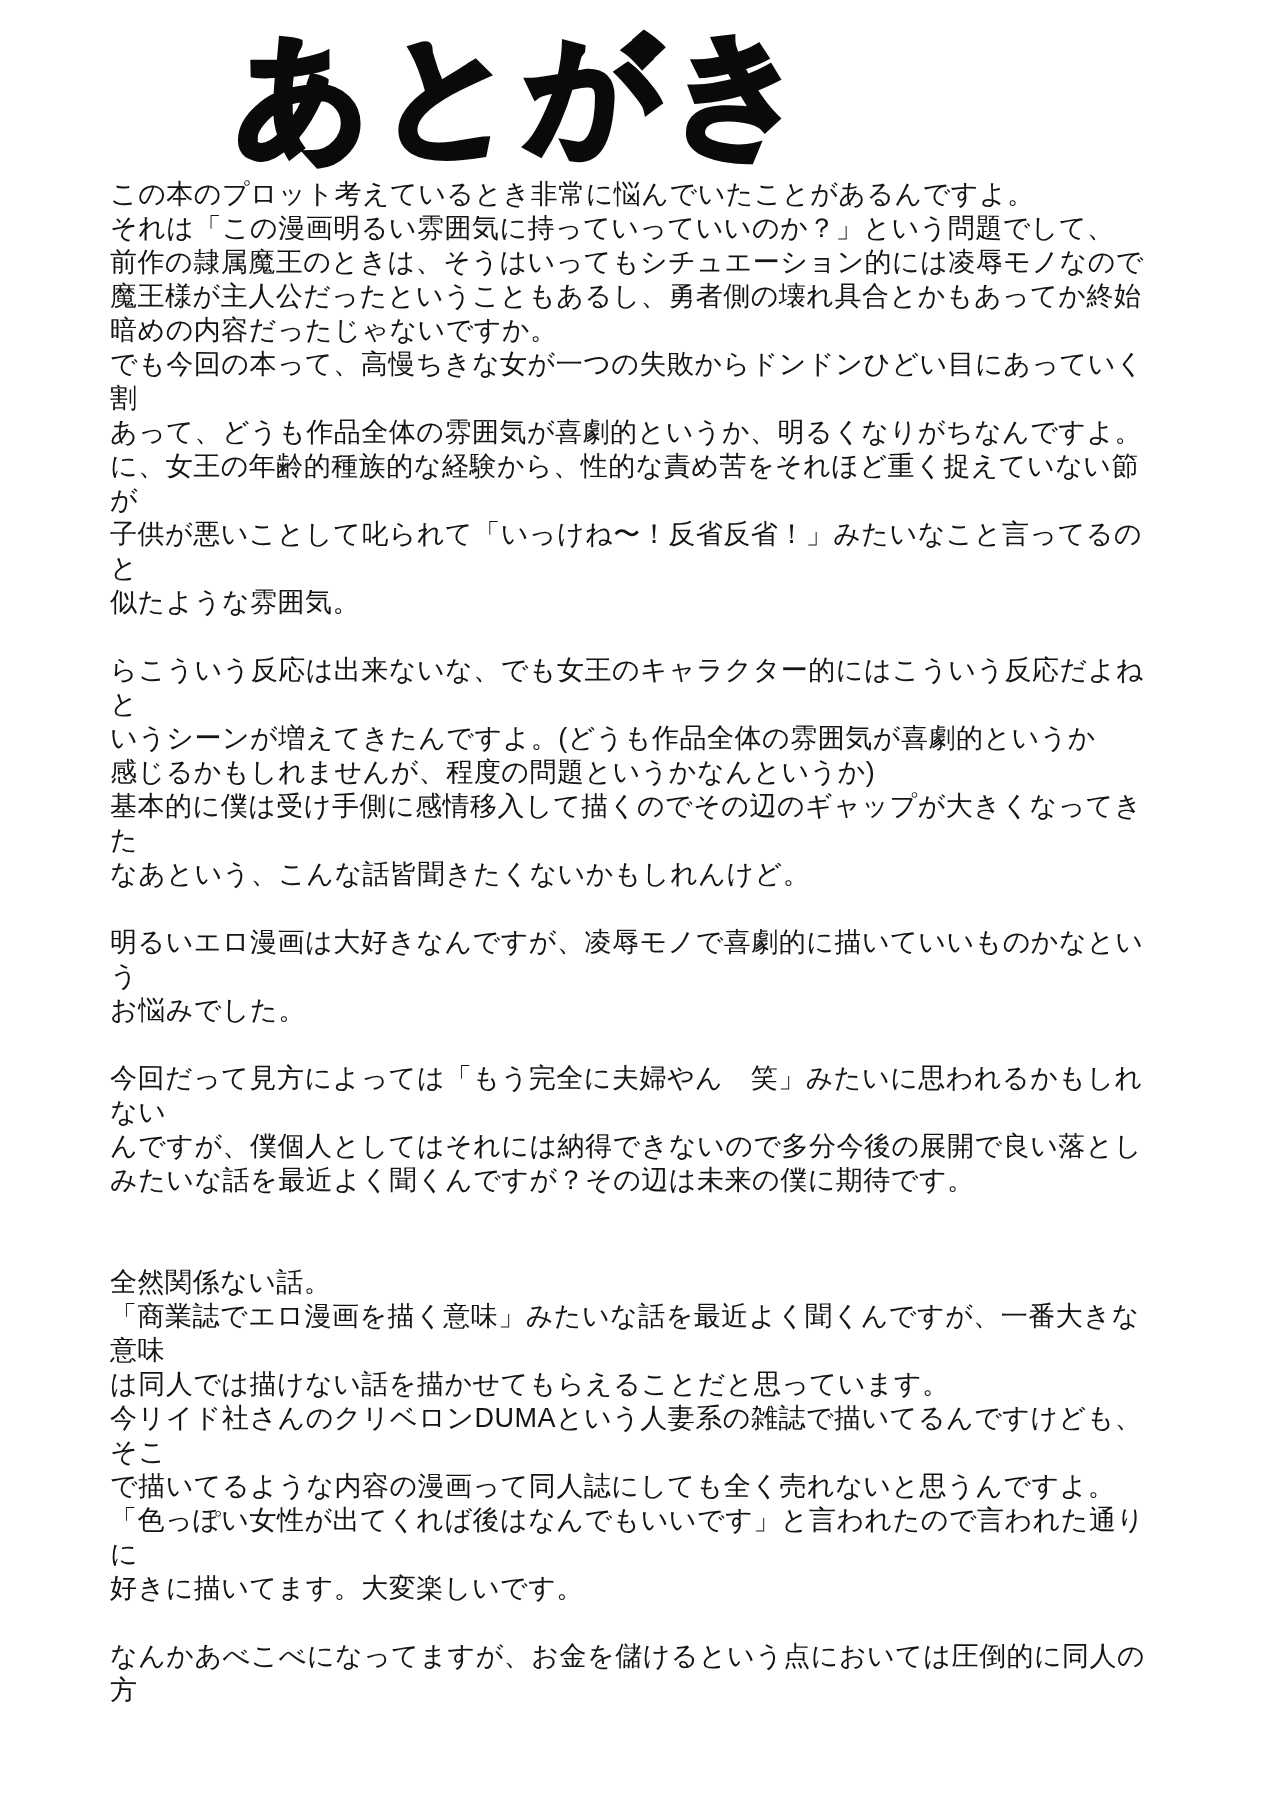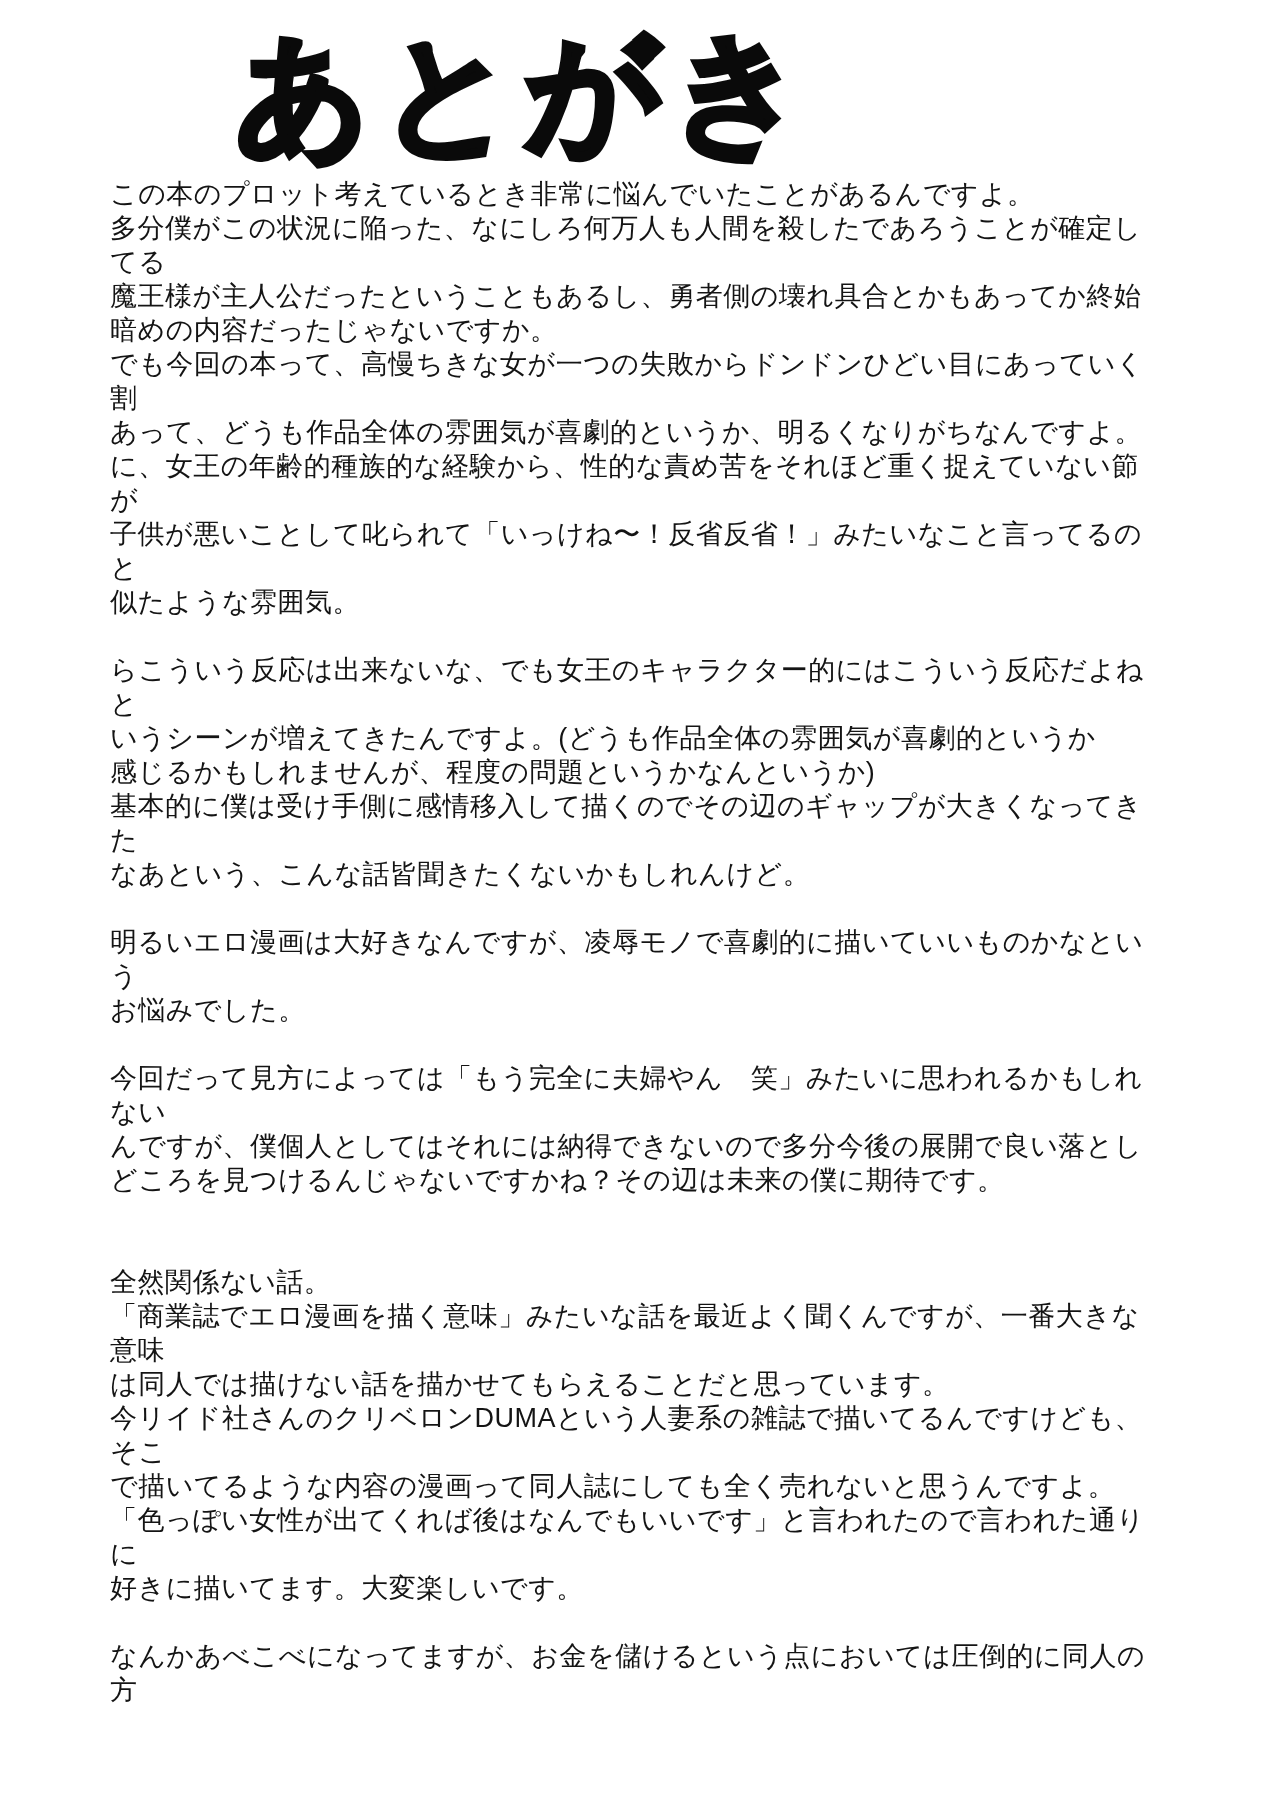--- a/index.html
+++ b/index.html
@@ -43,41 +43,42 @@
     font-weight: 500;
   }
 </style>
 </head>
 <body>
 
 <div class="page">
   <div class="title">あとがき</div>
   <div class="text-block">
       <div class="line">この本のプロット考えているとき非常に悩んでいたことがあるんですよ。</div>
-      <div class="line">多分僕がこの状況に陥った、なにしろ何万人も人間を殺したであろうことが確定してる</div>
+      <div class="line">それは「この漫画明るい雰囲気に持っていっていいのか？」という問題でして、</div>
+      <div class="line">前作の隷属魔王のときは、そうはいってもシチュエーション的には凌辱モノなので</div>
       <div class="line">魔王様が主人公だったということもあるし、勇者側の壊れ具合とかもあってか終始</div>
       <div class="line">暗めの内容だったじゃないですか。</div>
       <div class="line">でも今回の本って、高慢ちきな女が一つの失敗からドンドンひどい目にあっていく割</div>
       <div class="line">あって、どうも作品全体の雰囲気が喜劇的というか、明るくなりがちなんですよ。</div>
       <div class="line">に、女王の年齢的種族的な経験から、性的な責め苦をそれほど重く捉えていない節が</div>
       <div class="line">子供が悪いことして叱られて「いっけね〜！反省反省！」みたいなこと言ってるのと</div>
       <div class="line">似たような雰囲気。</div>
       <div class="line"></div>
       <div class="line">らこういう反応は出来ないな、でも女王のキャラクター的にはこういう反応だよねと</div>
       <div class="line">いうシーンが増えてきたんですよ。(どうも作品全体の雰囲気が喜劇的というか</div>
       <div class="line">感じるかもしれませんが、程度の問題というかなんというか)</div>
       <div class="line">基本的に僕は受け手側に感情移入して描くのでその辺のギャップが大きくなってきた</div>
       <div class="line">なあという、こんな話皆聞きたくないかもしれんけど。</div>
       <div class="line"></div>
       <div class="line">明るいエロ漫画は大好きなんですが、凌辱モノで喜劇的に描いていいものかなという</div>
       <div class="line">お悩みでした。</div>
       <div class="line"></div>
       <div class="line">今回だって見方によっては「もう完全に夫婦やん　笑」みたいに思われるかもしれない</div>
       <div class="line">んですが、僕個人としてはそれには納得できないので多分今後の展開で良い落とし</div>
-      <div class="line">どころを見つけるんじゃないですかね？その辺は未来の僕に期待です。</div>
+      <div class="line">みたいな話を最近よく聞くんですが？その辺は未来の僕に期待です。</div>
       <div class="line"></div>
       <div class="line"></div>
       <div class="line">全然関係ない話。</div>
       <div class="line">「商業誌でエロ漫画を描く意味」みたいな話を最近よく聞くんですが、一番大きな意味</div>
       <div class="line">は同人では描けない話を描かせてもらえることだと思っています。</div>
       <div class="line">今リイド社さんのクリベロンDUMAという人妻系の雑誌で描いてるんですけども、そこ</div>
       <div class="line">で描いてるような内容の漫画って同人誌にしても全く売れないと思うんですよ。</div>
       <div class="line">「色っぽい女性が出てくれば後はなんでもいいです」と言われたので言われた通りに</div>
       <div class="line">好きに描いてます。大変楽しいです。</div>
       <div class="line"></div>

